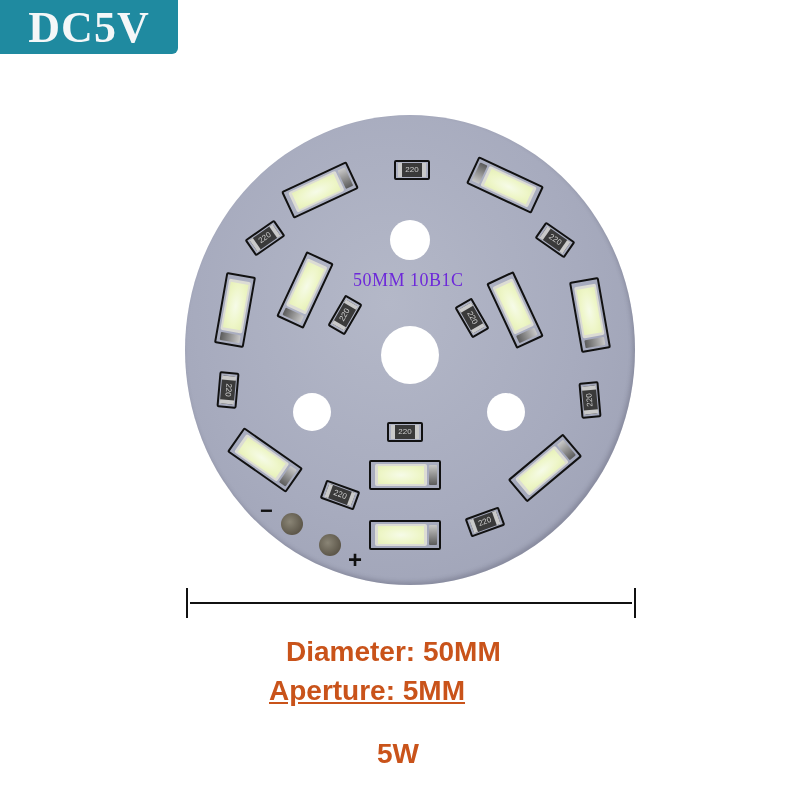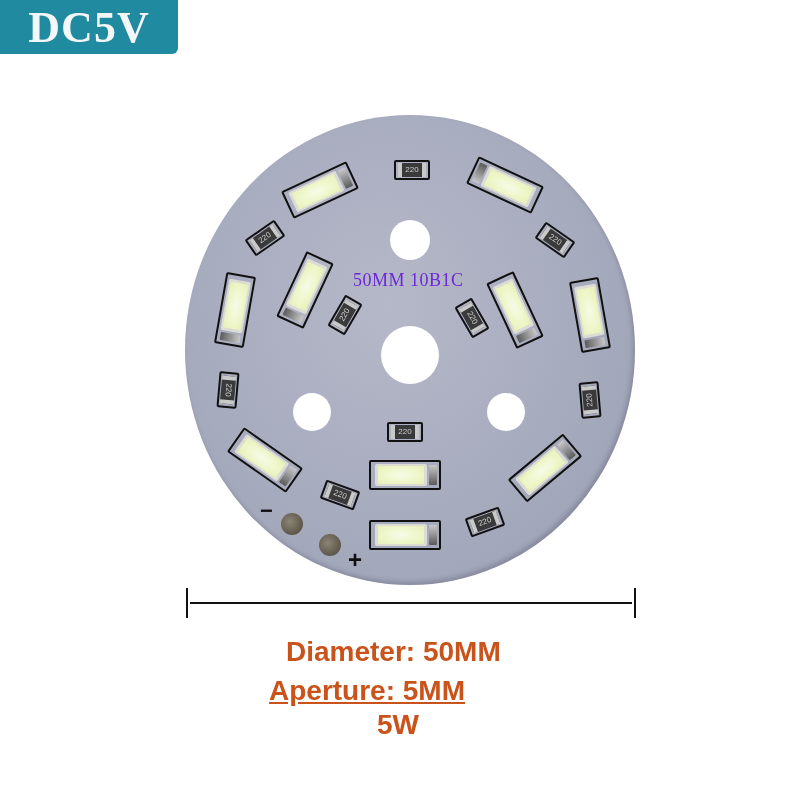--- a/index.html
+++ b/index.html
@@ -181,13 +181,13 @@
   </div>
 
 <div class="measure">
   <div class="tick" style="left:0;"></div>
   <div class="line"></div>
   <div class="tick" style="right:0;"></div>
 </div>
 
 <div class="spec" style="left:286px;top:612px;margin-top:24px;">Diameter: 50MM</div>
 <div class="spec" style="left:269px;top:675px;text-decoration:underline;">Aperture: 5MM</div>
-<div class="spec" style="left:377px;top:709px;">5W</div>
+<div class="spec" style="left:377px;top:738px;">5W</div>
 
 </body></html>

